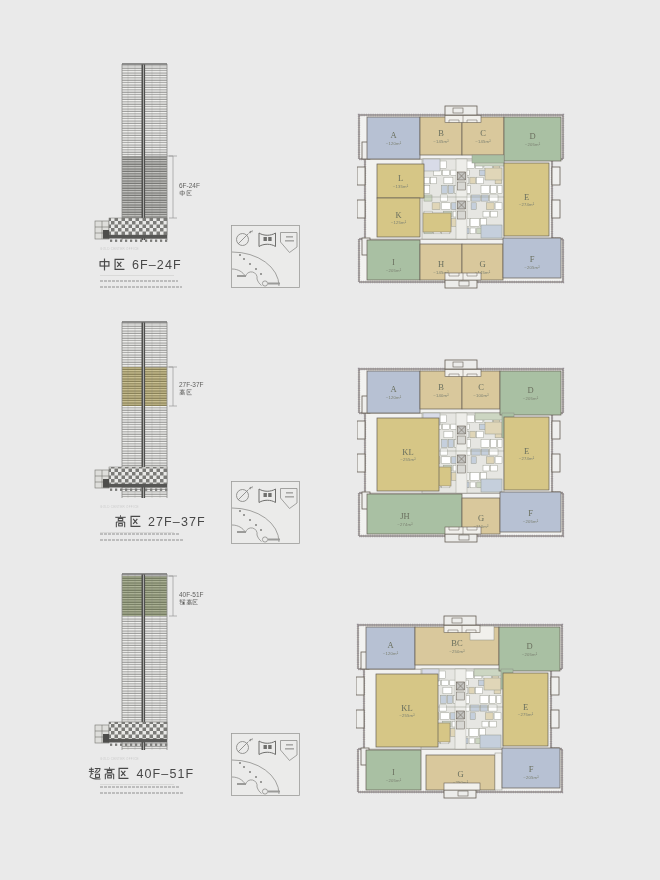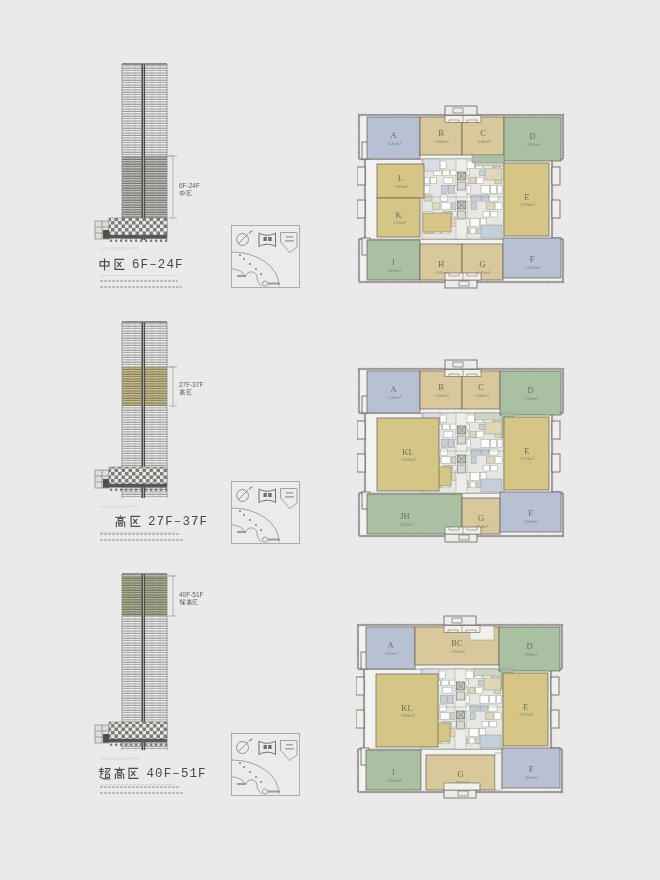--- a/index.html
+++ b/index.html
@@ -1,18 +1,18 @@
 <!DOCTYPE html>
 <html><head><meta charset="utf-8"><style>
 html,body{margin:0;padding:0;}
 body{width:660px;height:880px;background:#eaeaea;font-family:"Liberation Sans",sans-serif;overflow:hidden;}
 #page{position:relative;width:660px;height:880px;background:#eaeaea;}
 .abs{position:absolute;}
 .title-row{display:flex;align-items:center;color:#3f3f3f;line-height:0;gap:1.5px;}
-.title-num{font-size:12.5px;letter-spacing:1.1px;color:#484848;margin-left:5px;line-height:12px;font-family:Liberation Mono, monospace;}
+.title-num{font-size:12.5px;letter-spacing:1.1px;color:#484848;margin-left:5px;line-height:12px;}
 .faint{font-size:3px;letter-spacing:0.3px;color:#cccccc;}
 .dashline{height:2.1px;background:repeating-linear-gradient(90deg,#bdbdbd 0 3.2px,rgba(0,0,0,0) 3.2px 4px);}
 </style></head><body>
 <div id="page">
 <svg width="0" height="0" style="position:absolute">
 <defs>
 <g id="g-zhong" fill="none" stroke="currentColor" stroke-width="9">
   <path d="M50 4 V96"></path>
   <rect x="16" y="28" width="68" height="34"></rect>
 </g>
@@ -524,21 +524,21 @@
         <use href="#g-chao"></use>
       </svg>
       <svg width="6.5" height="6.5" viewBox="0 0 100 100" style="color:#5f5f5d">
         <use href="#g-gao"></use>
       </svg>
       <svg width="6.5" height="6.5" viewBox="0 0 100 100" style="color:#5f5f5d">
         <use href="#g-qu"></use>
       </svg>
     </div>
     <div class="abs faint" style="left:100px;top:757px">GOLD CENTER OFFICE</div>
-    <div class="abs title-row" style="left:98px;top:767px">
+    <div class="abs title-row" style="left:88px;top:767px">
       <svg width="13" height="13" viewBox="0 0 100 100" style="color:#4a4a4a">
         <use href="#g-chao"></use>
       </svg>
       <svg width="13" height="13" viewBox="0 0 100 100" style="color:#4a4a4a">
         <use href="#g-gao"></use>
       </svg>
       <svg width="13" height="13" viewBox="0 0 100 100" style="color:#4a4a4a">
         <use href="#g-qu"></use>
       </svg>
       <span class="title-num">40F–51F</span>

